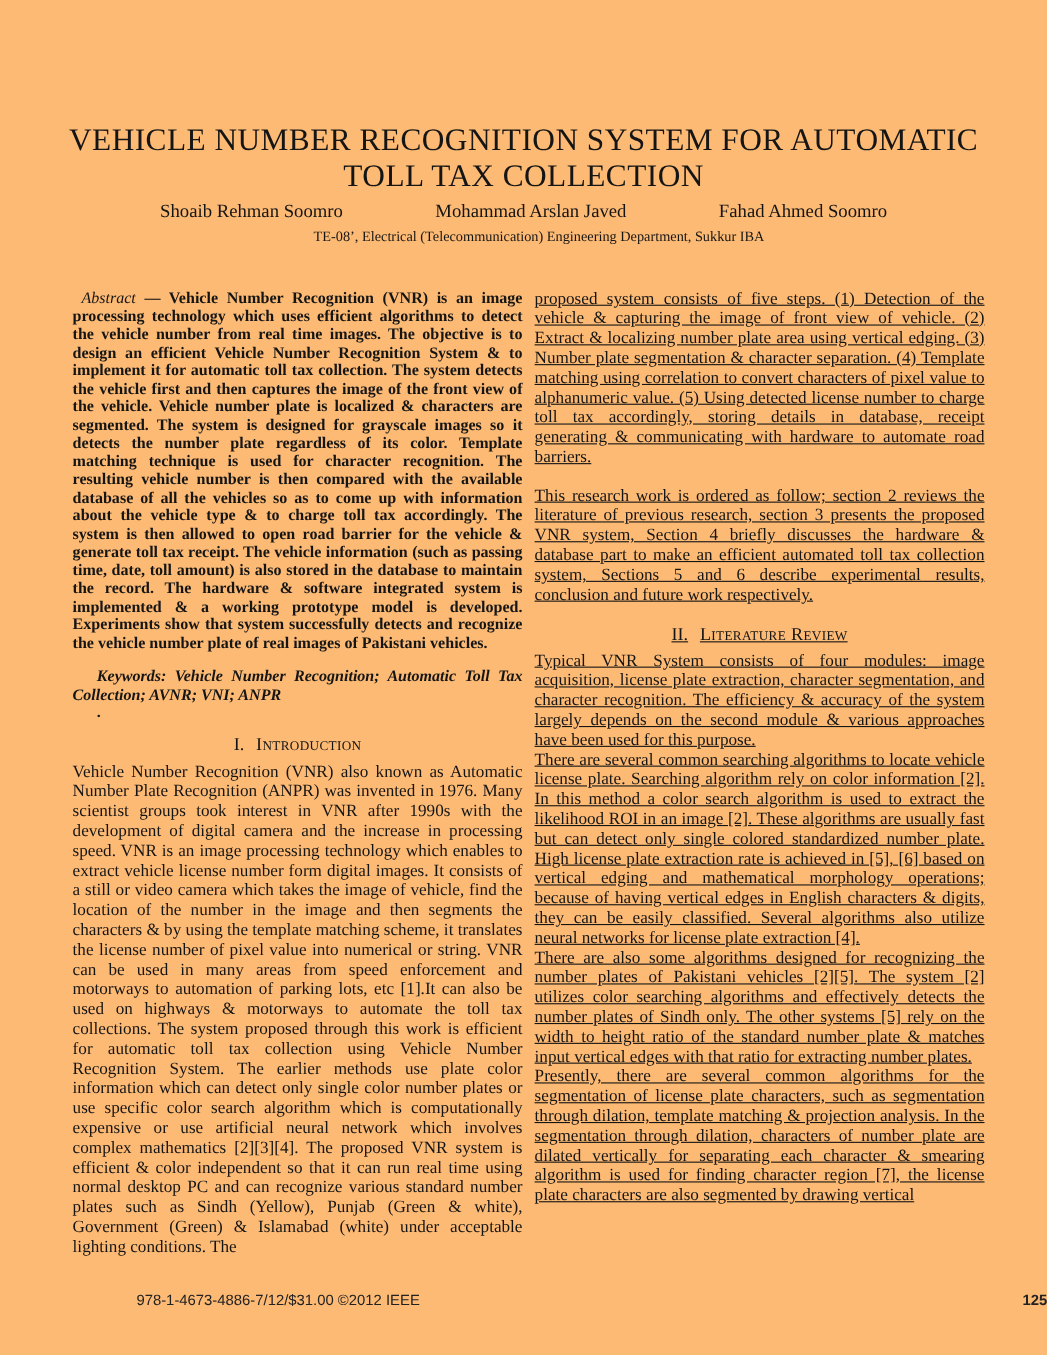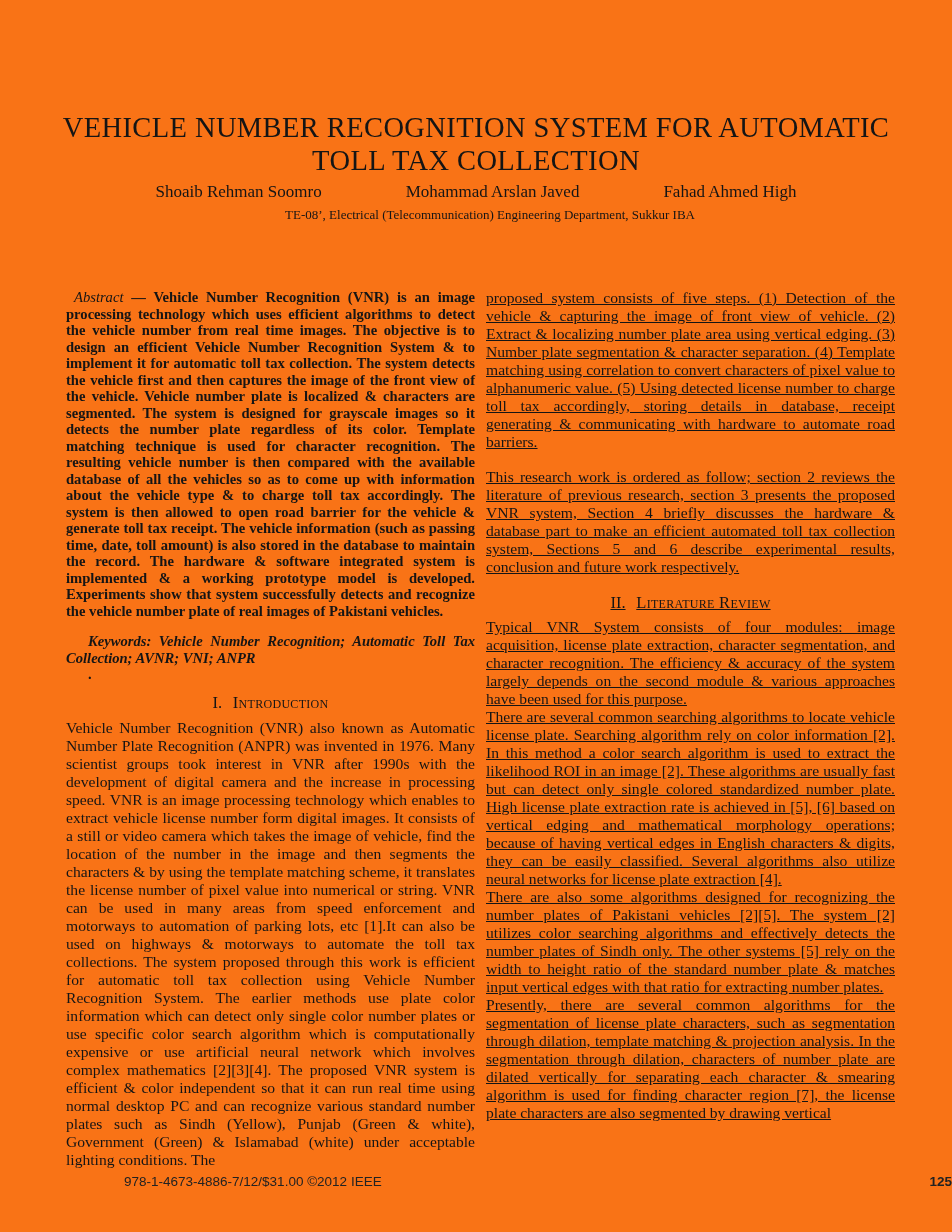--- a/index.html
+++ b/index.html
@@ -10,21 +10,21 @@
   body {
     width: 952px;
     height: 1232px;
     font-family: "Liberation Serif", serif;
     color: #151515;
   }
   .page {
     position: relative;
     width: 952px;
     height: 1232px;
-    background: #f97316;
+    background: #fdba74;
     overflow: hidden;
   }
   .title-block {
     position: absolute;
     top: 92px;
     left: 0;
     width: 100%;
     text-align: center;
     font-size: 28.5px;
     line-height: 33px;
@@ -50,21 +50,20 @@
     width: 100%;
     text-align: center;
     font-size: 13px;
     line-height: 18px;
   }
   .col {
     position: absolute;
     top: 263px;
     width: 409px;
     text-align: justify;
-    margin-top: 26px;
   }
   .col-left  { left: 66px; }
   .col-right { left: 486px; text-decoration: underline; }
   p { margin: 0; padding: 0; }
   .abstract-par, .keywords-par, .stray-dot {
     font-size: 14.6px;
     line-height: 16.5px;
     font-weight: bold;
   }
   .abstract-par { text-indent: 8px; }
@@ -120,21 +119,21 @@
 <div class="page">
 
   <h1 class="title-block">
     <span class="title-line">VEHICLE NUMBER RECOGNITION SYSTEM FOR AUTOMATIC</span>
     <span class="title-line">TOLL TAX COLLECTION</span>
   </h1>
 
   <div class="authors-row">
     <span>Shoaib Rehman Soomro</span>
     <span>Mohammad Arslan Javed</span>
-    <span>Fahad Ahmed High</span>
+    <span>Fahad Ahmed Soomro</span>
   </div>
 
   <div class="affiliation">TE-08’, Electrical (Telecommunication) Engineering Department, Sukkur IBA</div>
 
   <div class="col col-left">
     <p class="abstract-par"><span class="abstract-label">Abstract</span> <span class="abstract-sep">—</span> <span class="abstract-text">Vehicle Number Recognition (VNR) is an image processing technology which uses efficient algorithms to detect the vehicle number from real time images. The objective is to design an efficient Vehicle Number Recognition System &amp; to implement it for automatic toll tax collection. The system detects the vehicle first and then captures the image of the front view of the vehicle. Vehicle number plate is localized &amp; characters are segmented. The system is designed for grayscale images so it detects the number plate regardless of its color. Template matching technique is used for character recognition. The resulting vehicle number is then compared with the available database of all the vehicles so as to come up with information about the vehicle type &amp; to charge toll tax accordingly. The system is then allowed to open road barrier for the vehicle &amp; generate toll tax receipt. The vehicle information (such as passing time, date, toll amount) is also stored in the database to maintain the record. The hardware &amp; software integrated system is implemented &amp; a working prototype model is developed. Experiments show that system successfully detects and recognize the vehicle number plate of real images of Pakistani vehicles.</span></p>
 
     <p class="keywords-par">Keywords: Vehicle Number Recognition; Automatic Toll Tax Collection; AVNR; VNI; ANPR</p>
 
     <p class="stray-dot">.</p>

